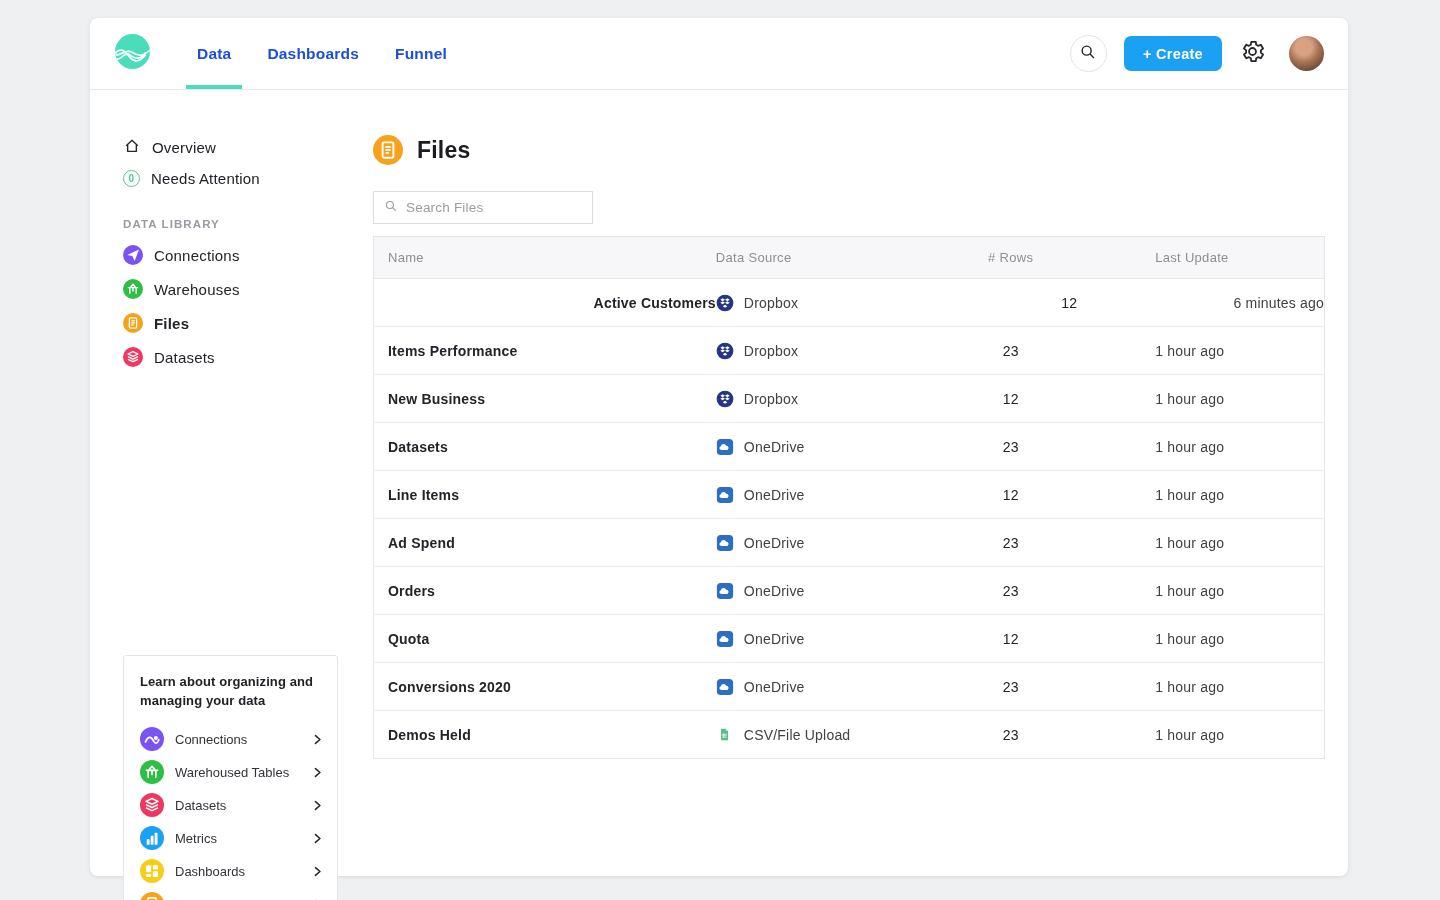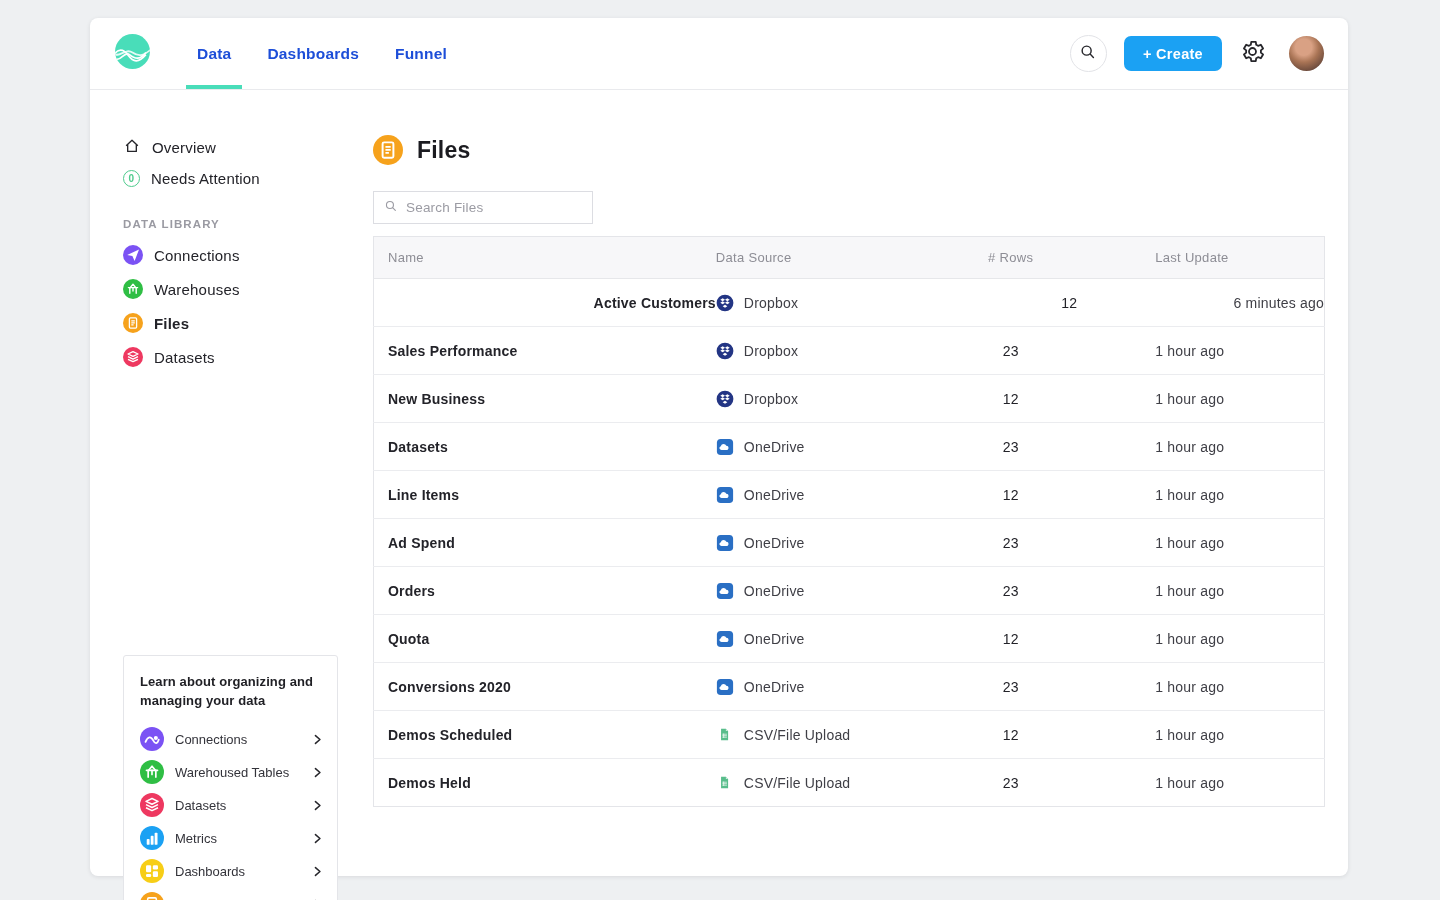--- a/index.html
+++ b/index.html
@@ -357,21 +357,21 @@
                       </g>
                     </svg>
                   </span>
                   <span class="src-label">Dropbox</span>
                 </div>
               </td>
               <td class="cell-rows">12</td>
               <td class="cell-lu">6 minutes ago</td>
             </tr>
             <tr>
-              <td class="cell-name">Sales Performance</td>
+              <td class="cell-name">Items Performance</td>
               <td>
                 <div class="srcwrap">
                   <span class="src-icon">
                     <svg viewBox="0 0 20 20" width="18" height="18">
                       <circle cx="10" cy="10" r="9.3" fill="var(--dropbox-navy)"></circle>
                       <g fill="#fff">
                         <path d="M7.4 4.7l2.6 1.7-2.6 1.7-2.6-1.7z"></path>
                         <path d="M12.6 4.7l2.6 1.7-2.6 1.7-2.6-1.7z"></path>
                         <path d="M7.4 8.1l2.6 1.7-2.6 1.7-2.6-1.7z"></path>
                         <path d="M12.6 8.1l2.6 1.7-2.6 1.7-2.6-1.7z"></path>
@@ -497,54 +497,35 @@
                       <path fill="#fff" d="M6.2 13.3c-1.3 0-2.4-1-2.4-2.1 0-1 .7-1.8 1.7-2 .3-1.4 1.5-2.4 3-2.4 1.3 0 2.4.8 2.8 1.9h.3c1.3 0 2.3 1 2.3 2.3 0 1.3-1 2.3-2.3 2.3z"></path>
                     </svg>
                   </span>
                   <span class="src-label">OneDrive</span>
                 </div>
               </td>
               <td class="cell-rows">23</td>
               <td class="cell-lu">1 hour ago</td>
             </tr>
             <tr>
-              <td class="cell-name">Demos Scheduled</td>
+              <td class="cell-name">Demos Held</td>
               <td>
                 <div class="srcwrap">
                   <span class="src-icon">
                     <svg viewBox="0 0 20 20" width="15" height="15">
                       <path d="M5.4 2.4h6.4l3 3v12.2H5.4z" fill="var(--csv-green)"></path>
                       <path d="M11.8 2.4l3 3h-3z" fill="#cdeadd"></path>
                       <g stroke="#fff" stroke-width=".9" fill="none">
                         <path d="M7 9.6h6.2 M7 11.6h6.2 M7 13.6h6.2 M8.9 8.7v5.8"></path>
                       </g>
                     </svg>
                   </span>
                   <span class="src-label">CSV/File Upload</span>
                 </div>
               </td>
-              <td class="cell-rows">12</td>
-              <td class="cell-lu">1 hour ago</td>
-            </tr>
-            <tr>
-              <td class="cell-name">Demos Held</td>
-              <td>
-                <div class="srcwrap">
-                  <span class="src-icon">
-                    <svg viewBox="0 0 20 20" width="15" height="15">
-                      <path d="M5.4 2.4h6.4l3 3v12.2H5.4z" fill="var(--csv-green)"></path>
-                      <path d="M11.8 2.4l3 3h-3z" fill="#cdeadd"></path>
-                      <g stroke="#fff" stroke-width=".9" fill="none">
-                        <path d="M7 9.6h6.2 M7 11.6h6.2 M7 13.6h6.2 M8.9 8.7v5.8"></path>
-                      </g>
-                    </svg>
-                  </span>
-                  <span class="src-label">CSV/File Upload</span>
-                </div>
-              </td>
               <td class="cell-rows">23</td>
               <td class="cell-lu">1 hour ago</td>
             </tr>
           </tbody>
       </table>
     </div>
   </div>
 </div>
 
 </body></html>

